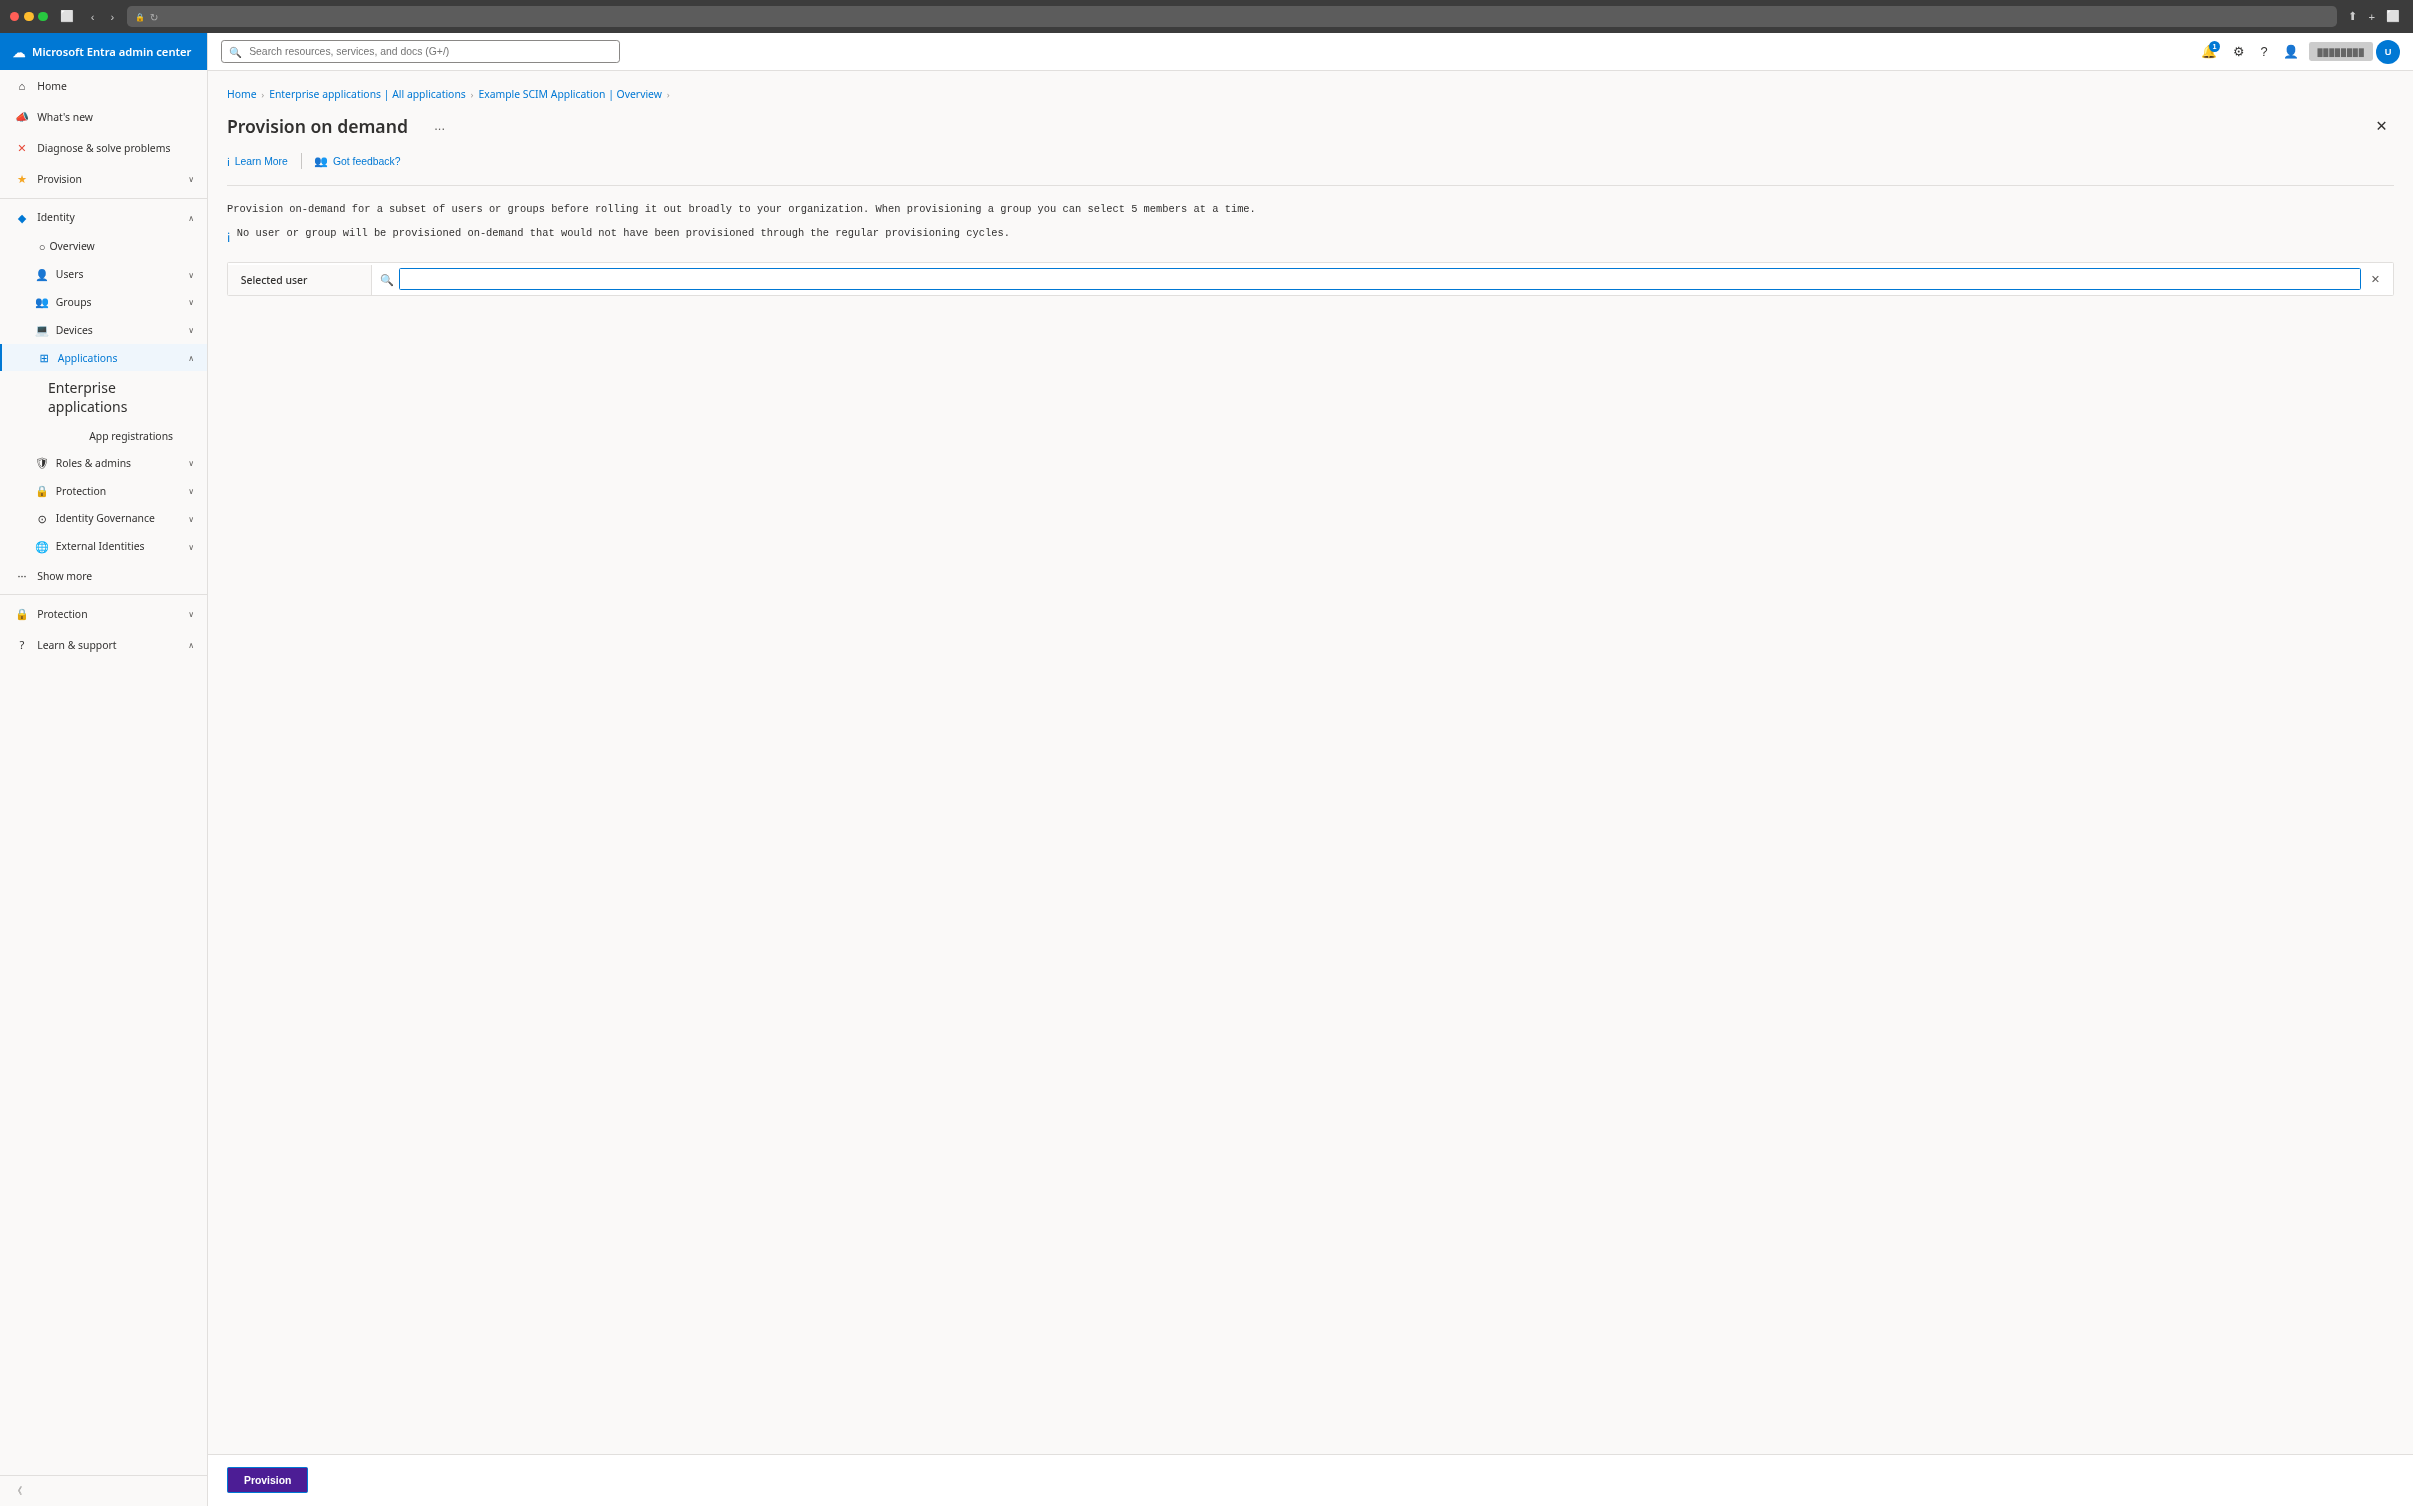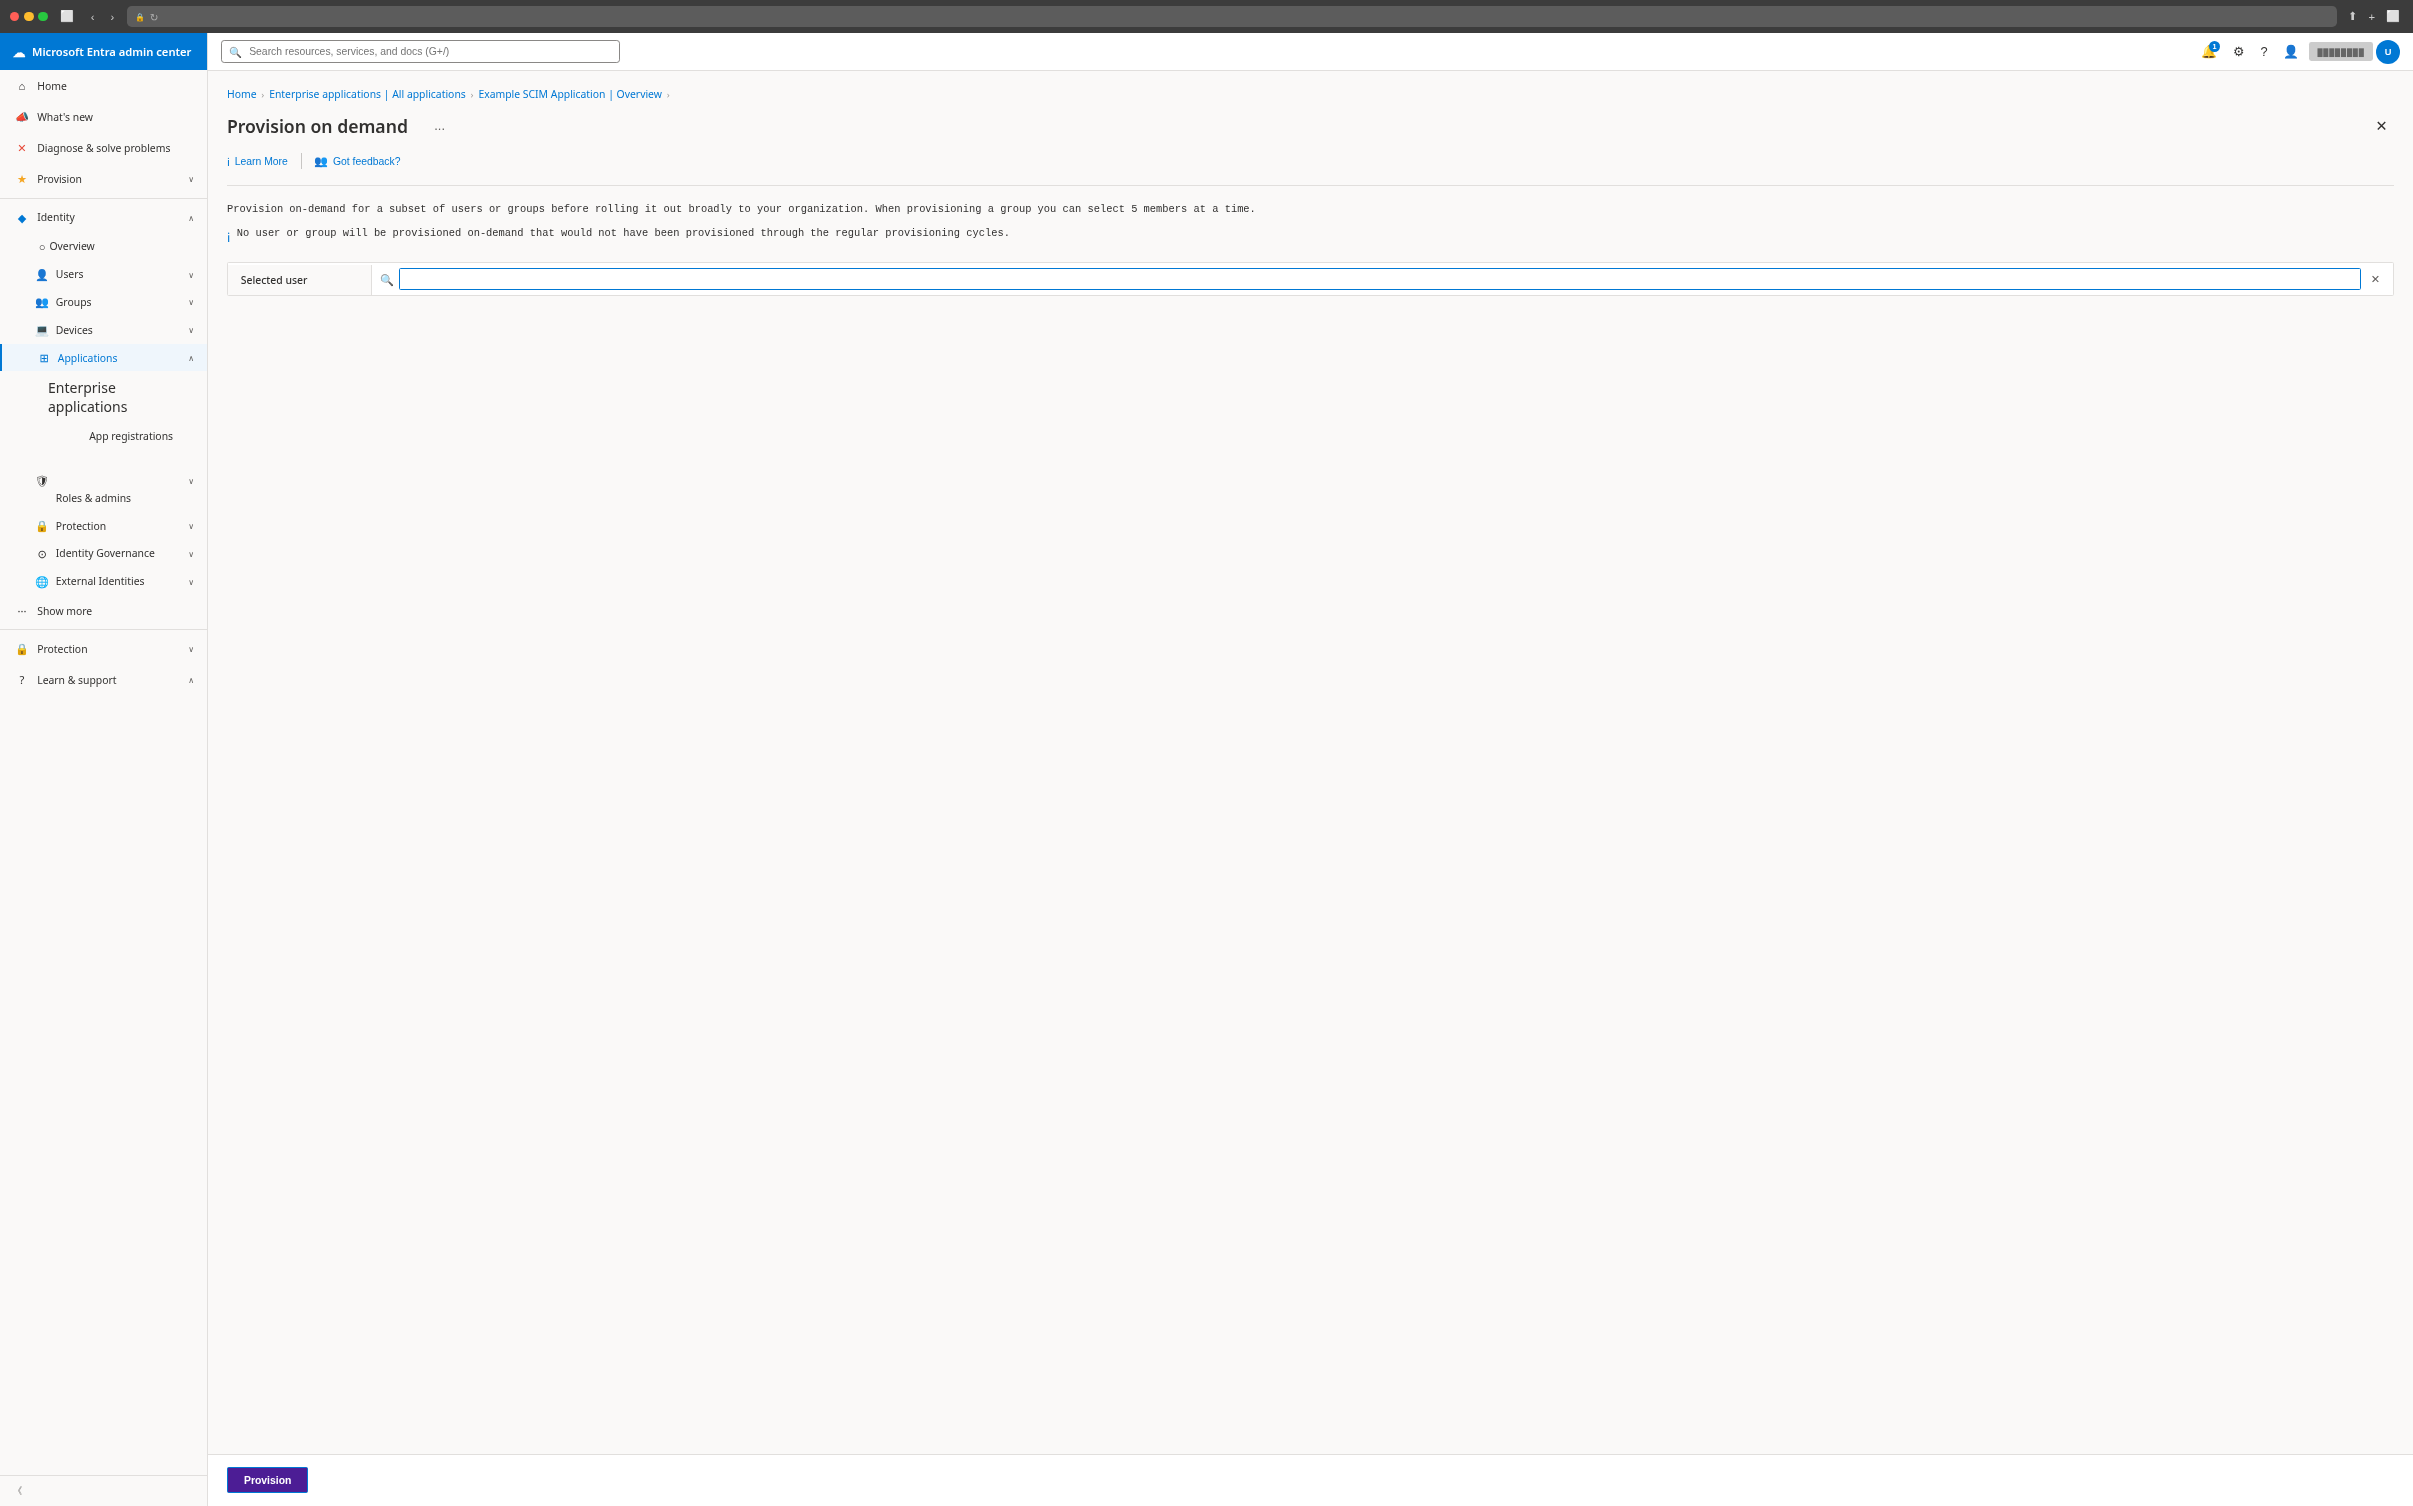--- a/index.html
+++ b/index.html
@@ -191,21 +191,21 @@
       <div class="nav-sub-item" style="padding-left:48px;font-size:14px;">
         <span>Enterprise applications</span>
       </div>
 
       <div class="nav-sub-item" style="padding-left:68px;font-size:10.4px;justify-content:center;">
         <span>App registrations</span>
       </div>
 
       <div class="nav-sub-item" style="display:flex;align-items:center;gap:6.4px;">
         <span class="nav-item-icon">🛡</span>
-        <span style="flex:1;margin-top:36px;">Roles &amp; admins</span>
+        <span style="flex:1;">Roles &amp; admins</span>
         <span class="nav-item-chevron">∨</span>
       </div>
 
       <div class="nav-sub-item" style="display:flex;align-items:center;gap:6.4px;">
         <span class="nav-item-icon">🔒</span>
         <span style="flex:1;">Protection</span>
         <span class="nav-item-chevron">∨</span>
       </div>
 
       <div class="nav-sub-item" style="display:flex;align-items:center;gap:6.4px;">

